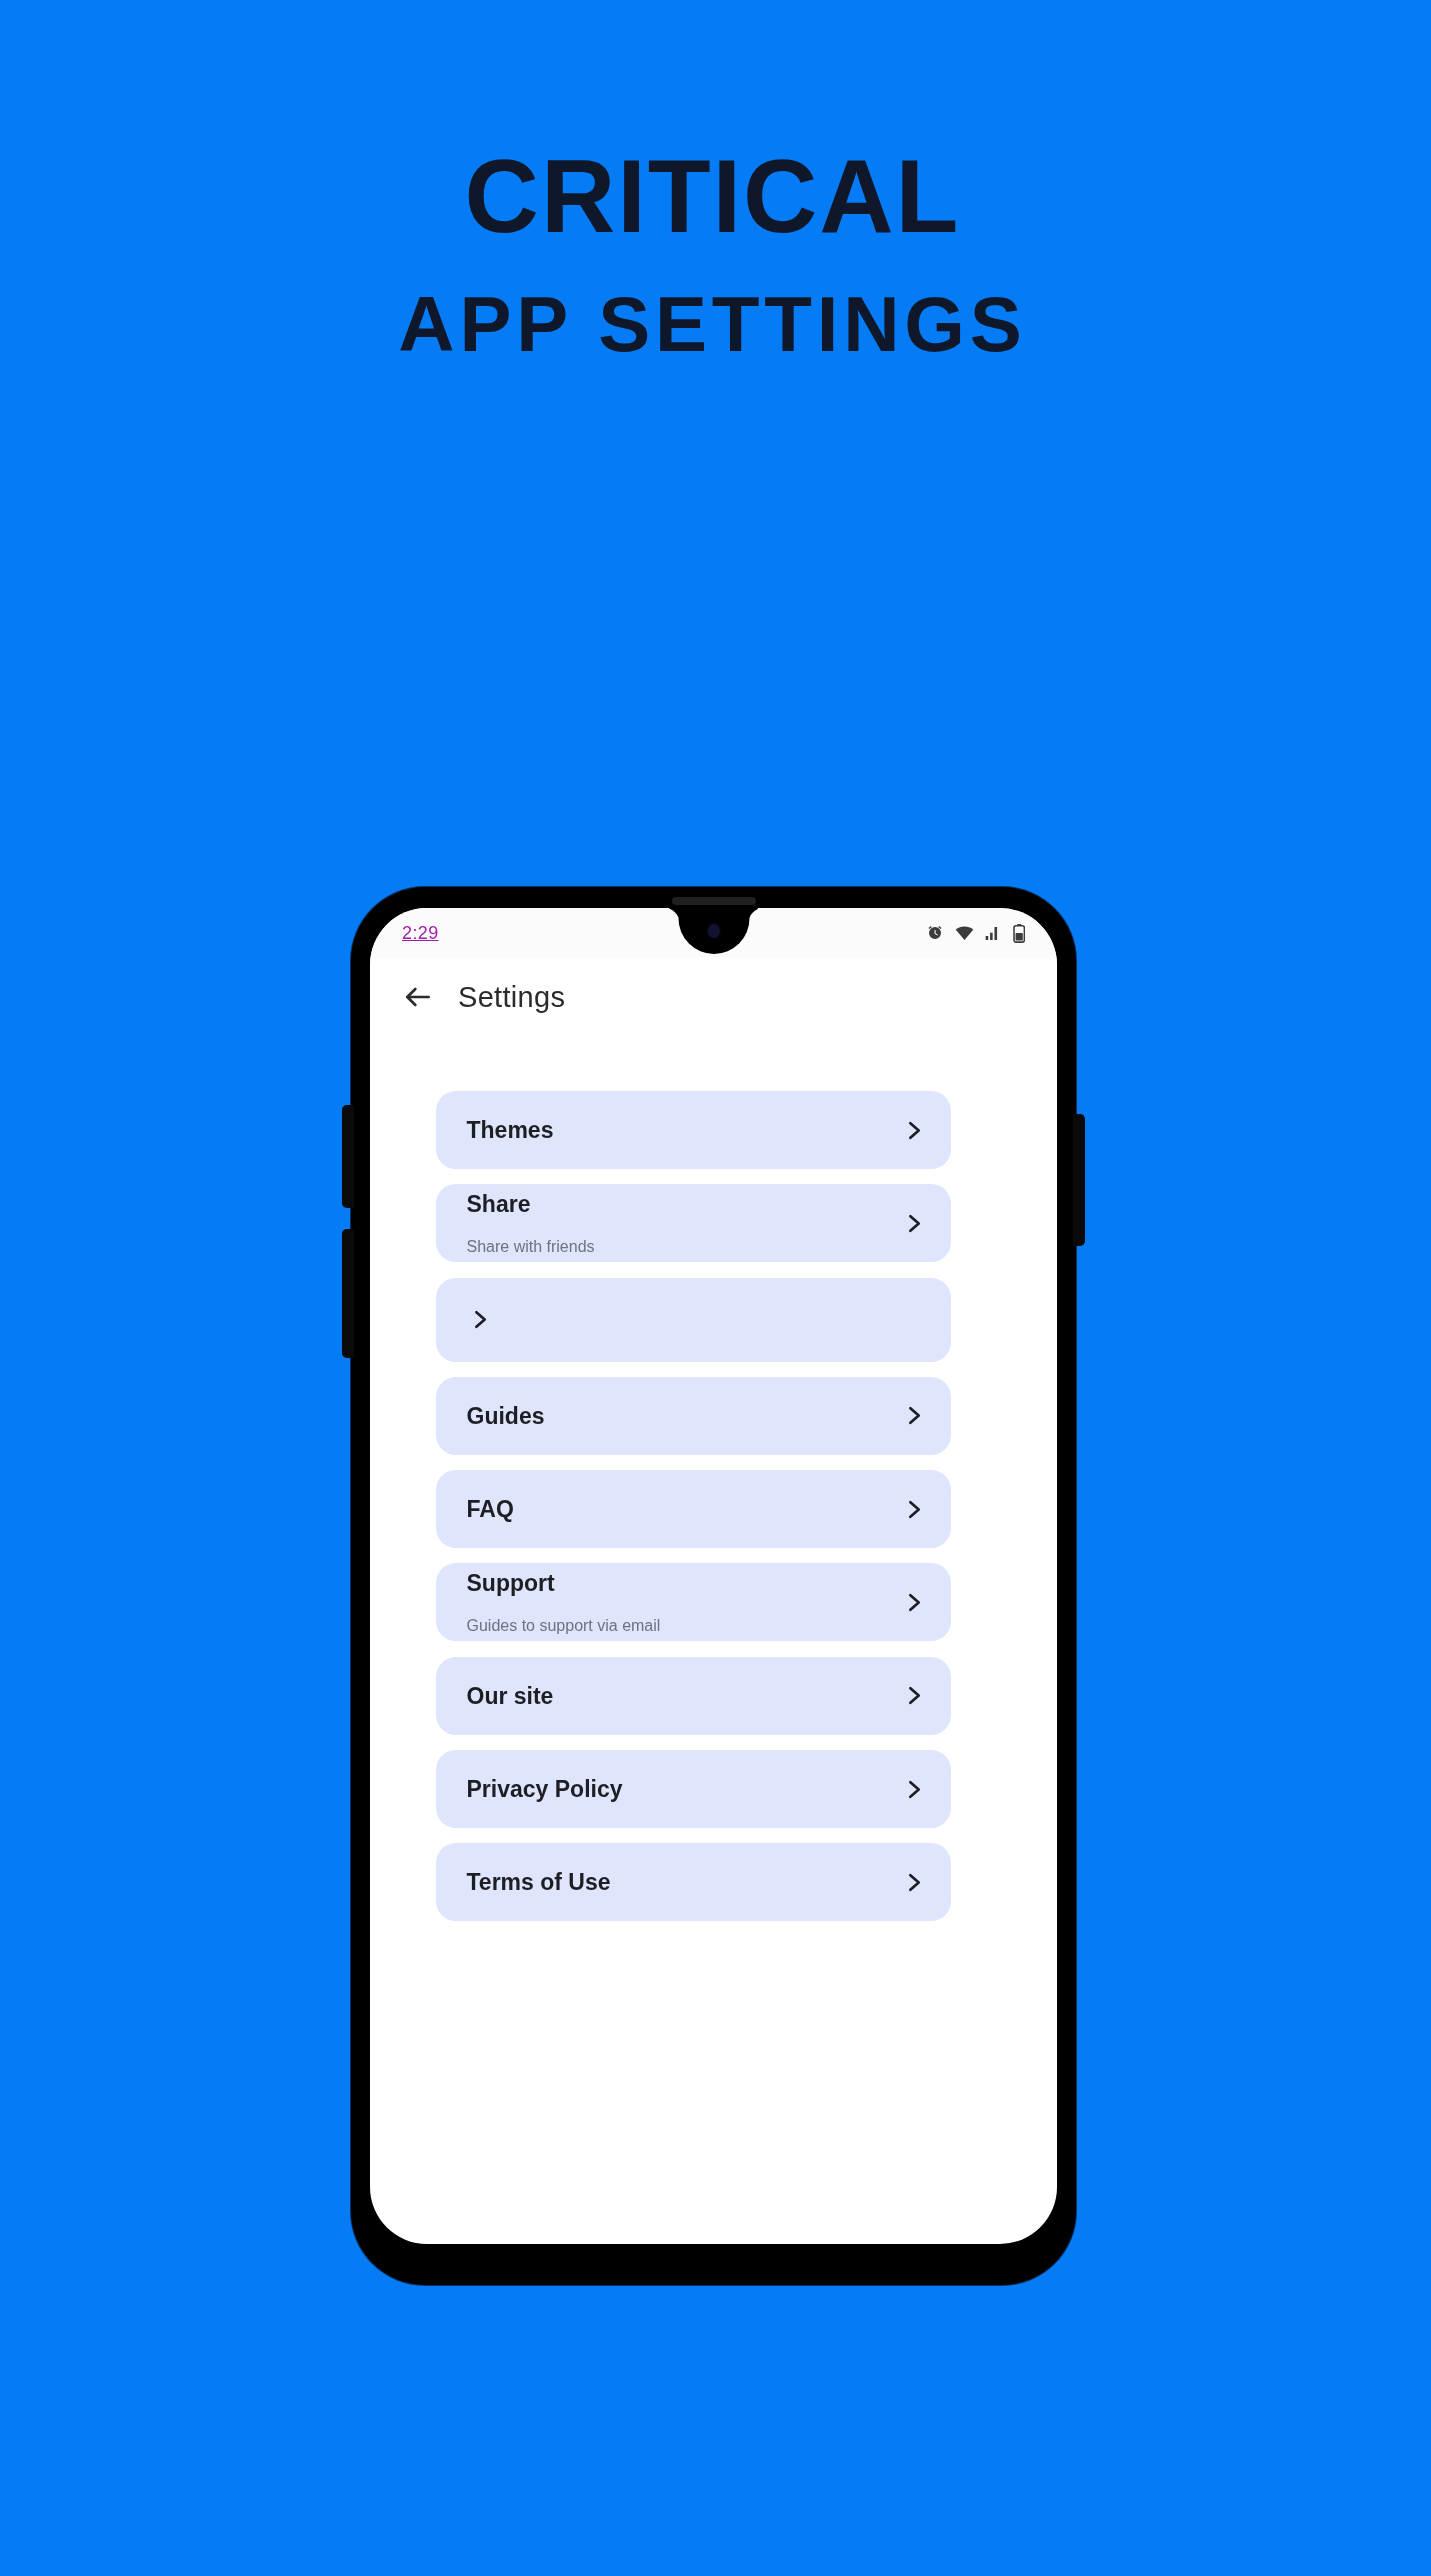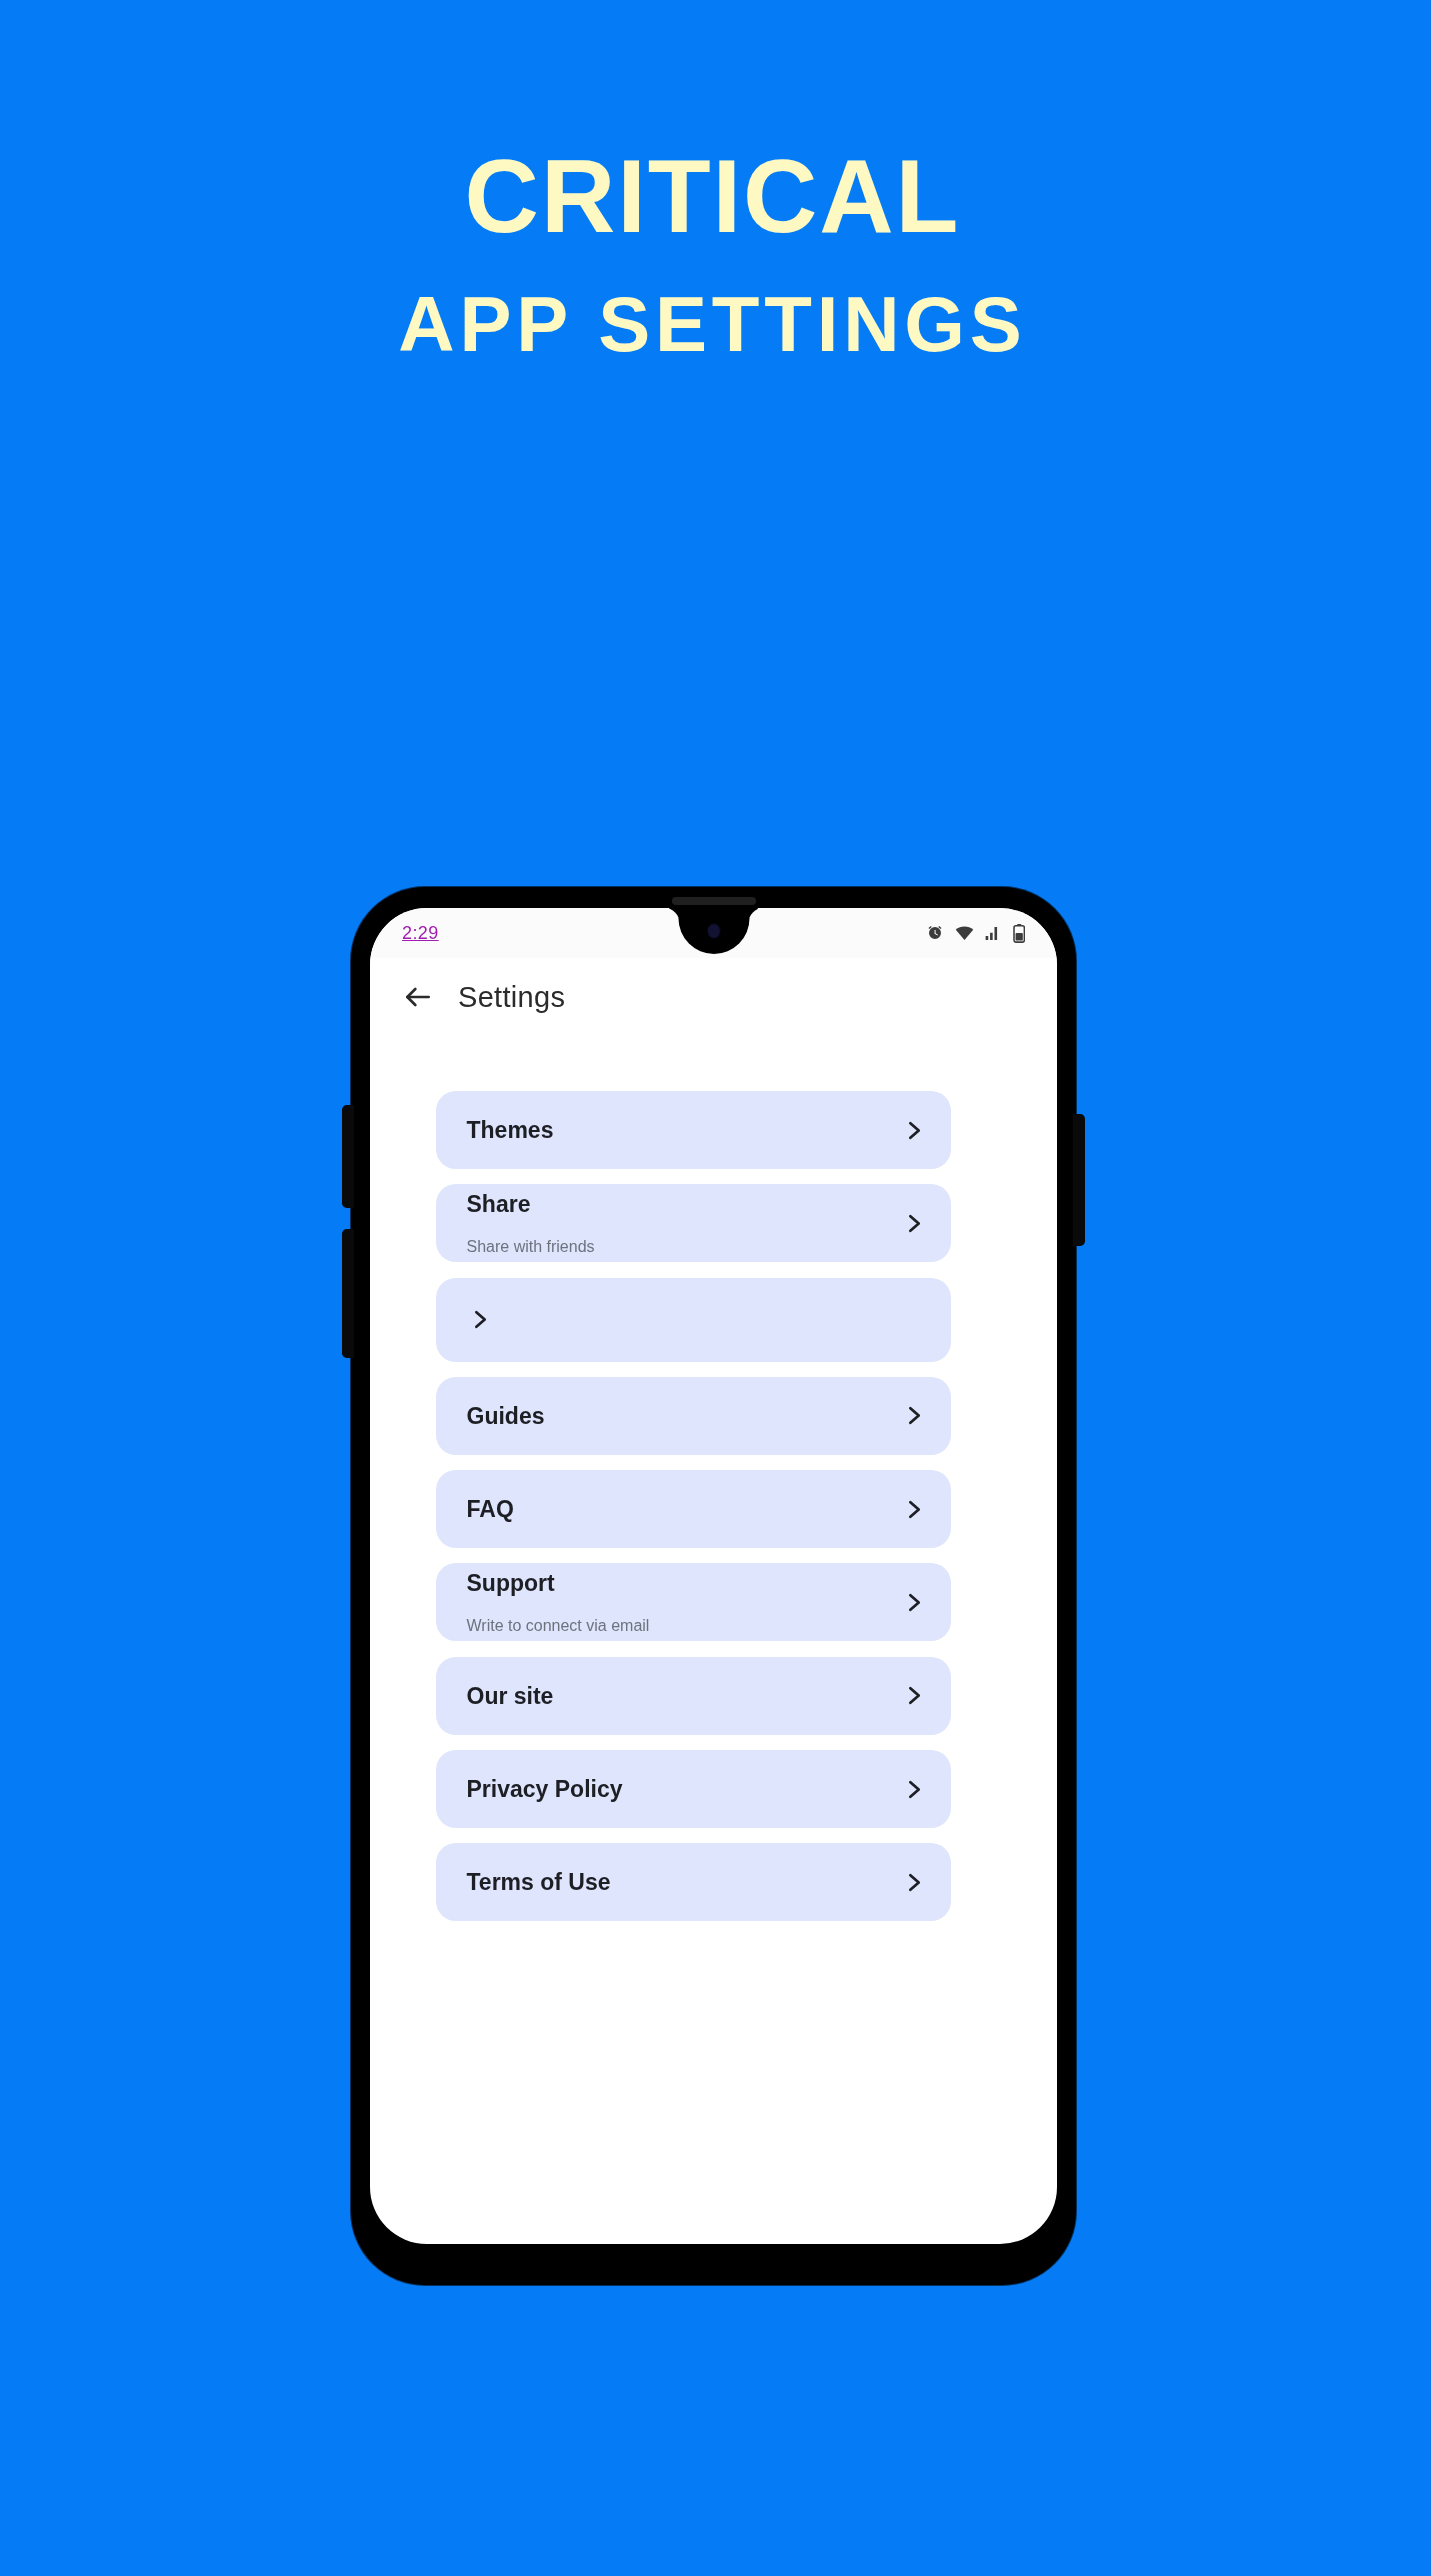--- a/index.html
+++ b/index.html
@@ -9,21 +9,21 @@
     background:#057CF5;
     overflow:hidden;
     position:relative;
   }
 
   
   .headline {
     position:absolute;
     left:0; right:6px; top:143px;
     text-align:center;
-    color:#fef9c3;
+    color:#0f172a;
     user-select:none;
   }
   .headline-1 {
     font-size:103px;
     font-weight:bold;
     letter-spacing:1.9px;
     line-height:1.05;
   }
   .headline-2 {
     font-size:78px;
@@ -304,21 +304,21 @@
       </div>
       <span class="chevron">
         <svg viewBox="0 0 24 24" fill="none" stroke="currentColor" stroke-width="2.6" stroke-linecap="round" stroke-linejoin="round">
           <polyline points="9,5 17,12 9,19"></polyline>
         </svg>
       </span>
     </div>
     <div class="setting-card">
       <div class="card-text">
         <div class="card-title">Support</div>
-        <div class="card-sub">Write to connect via email</div>
+        <div class="card-sub">Guides to support via email</div>
       </div>
       <span class="chevron">
         <svg viewBox="0 0 24 24" fill="none" stroke="currentColor" stroke-width="2.6" stroke-linecap="round" stroke-linejoin="round">
           <polyline points="9,5 17,12 9,19"></polyline>
         </svg>
       </span>
     </div>
     <div class="setting-card">
       <div class="card-text">
         <div class="card-title">Our site</div>

